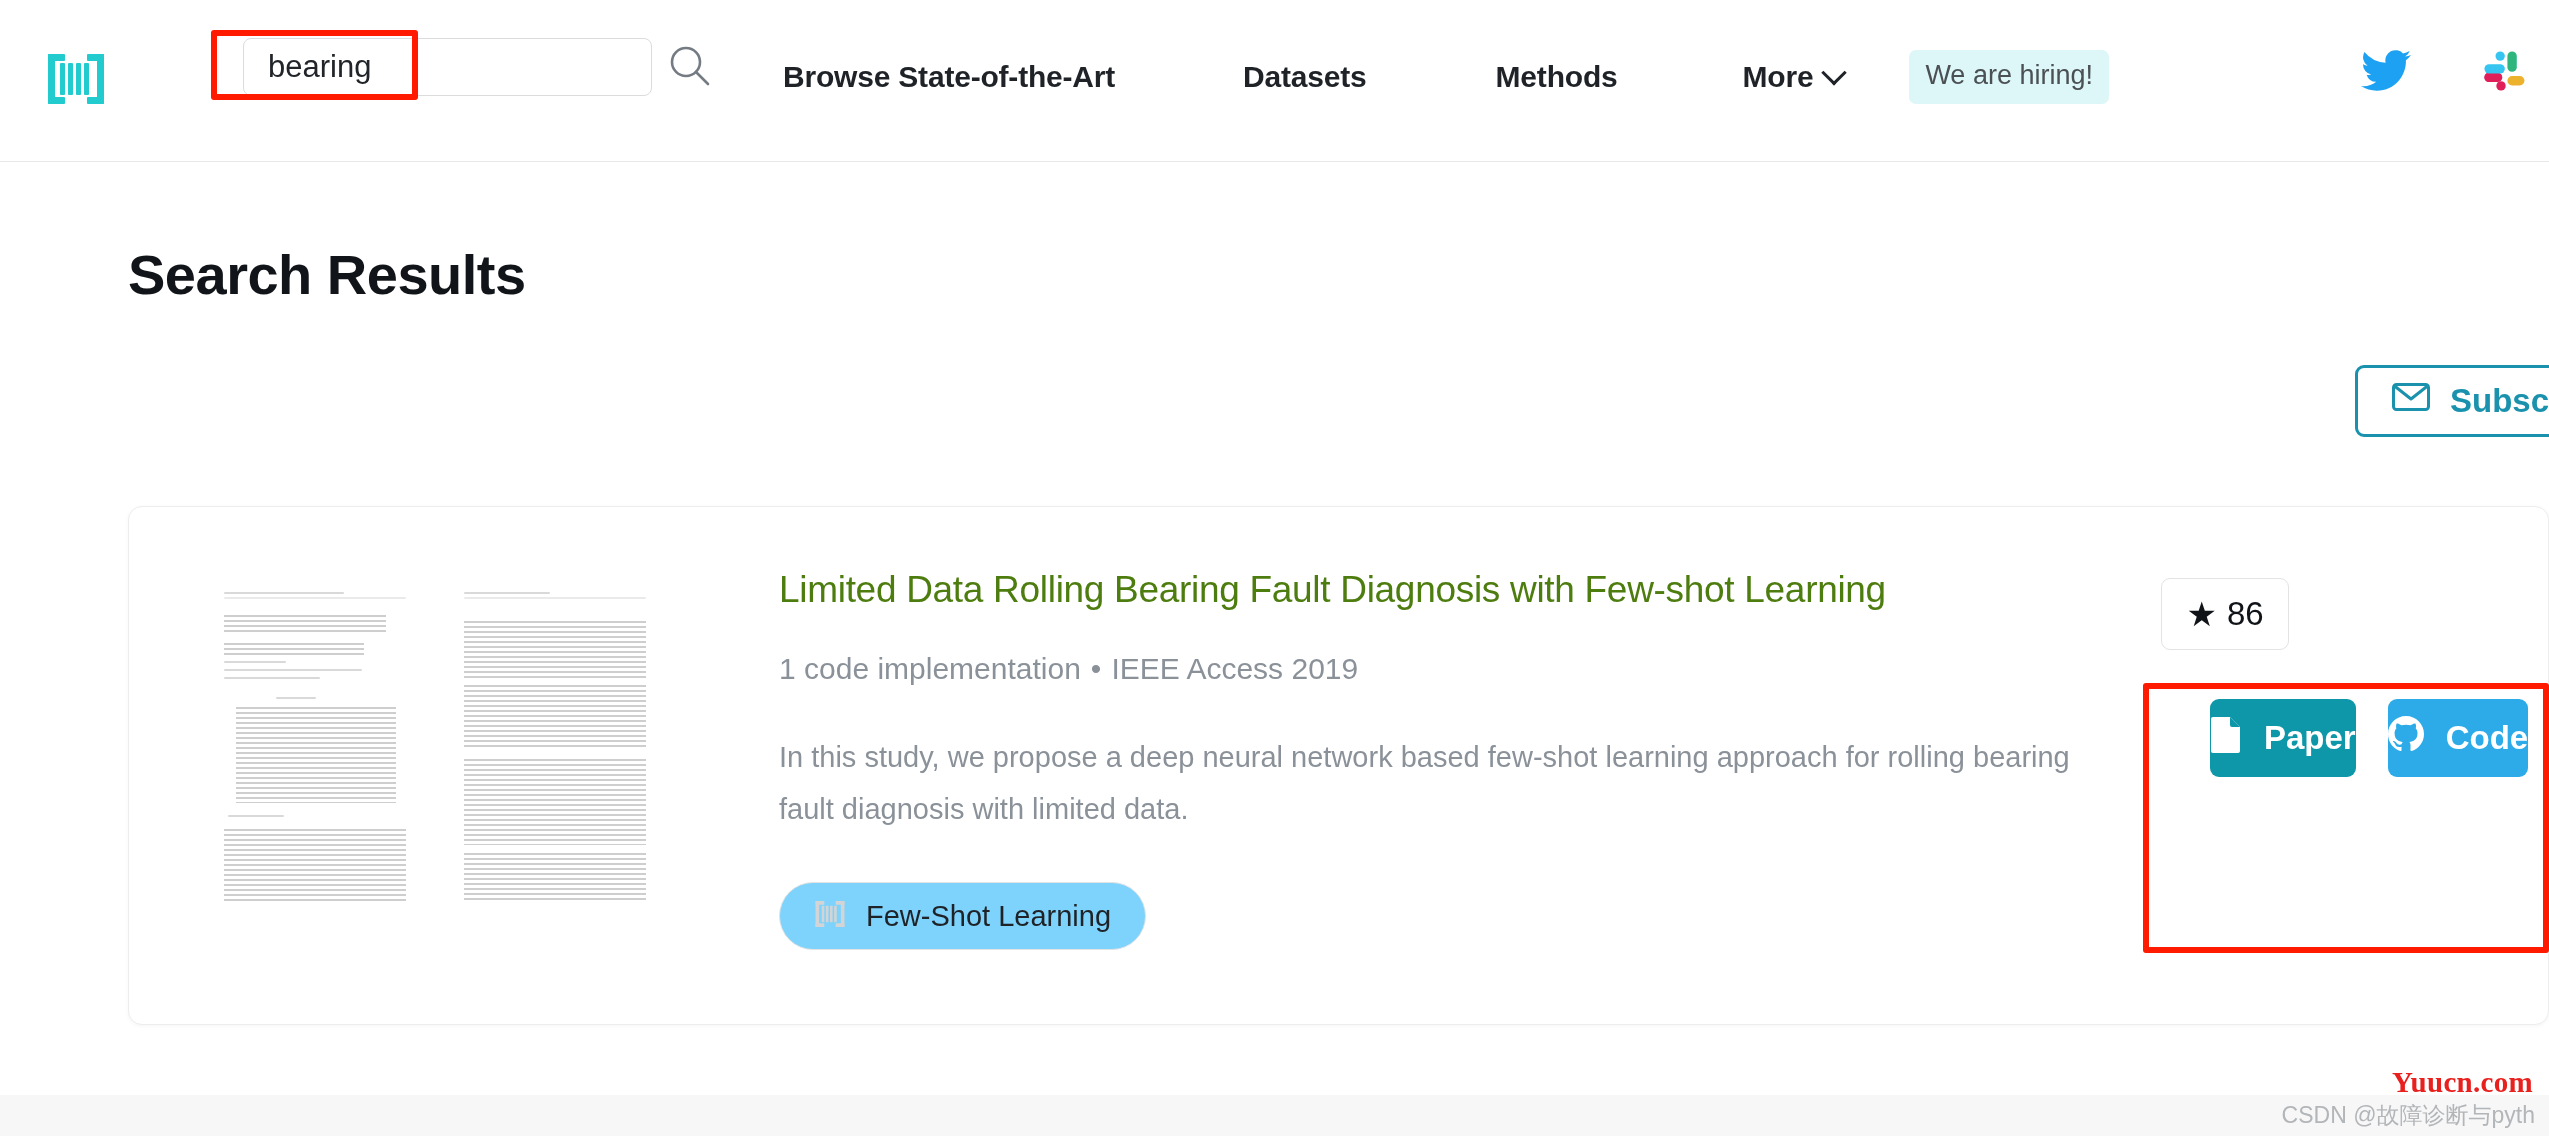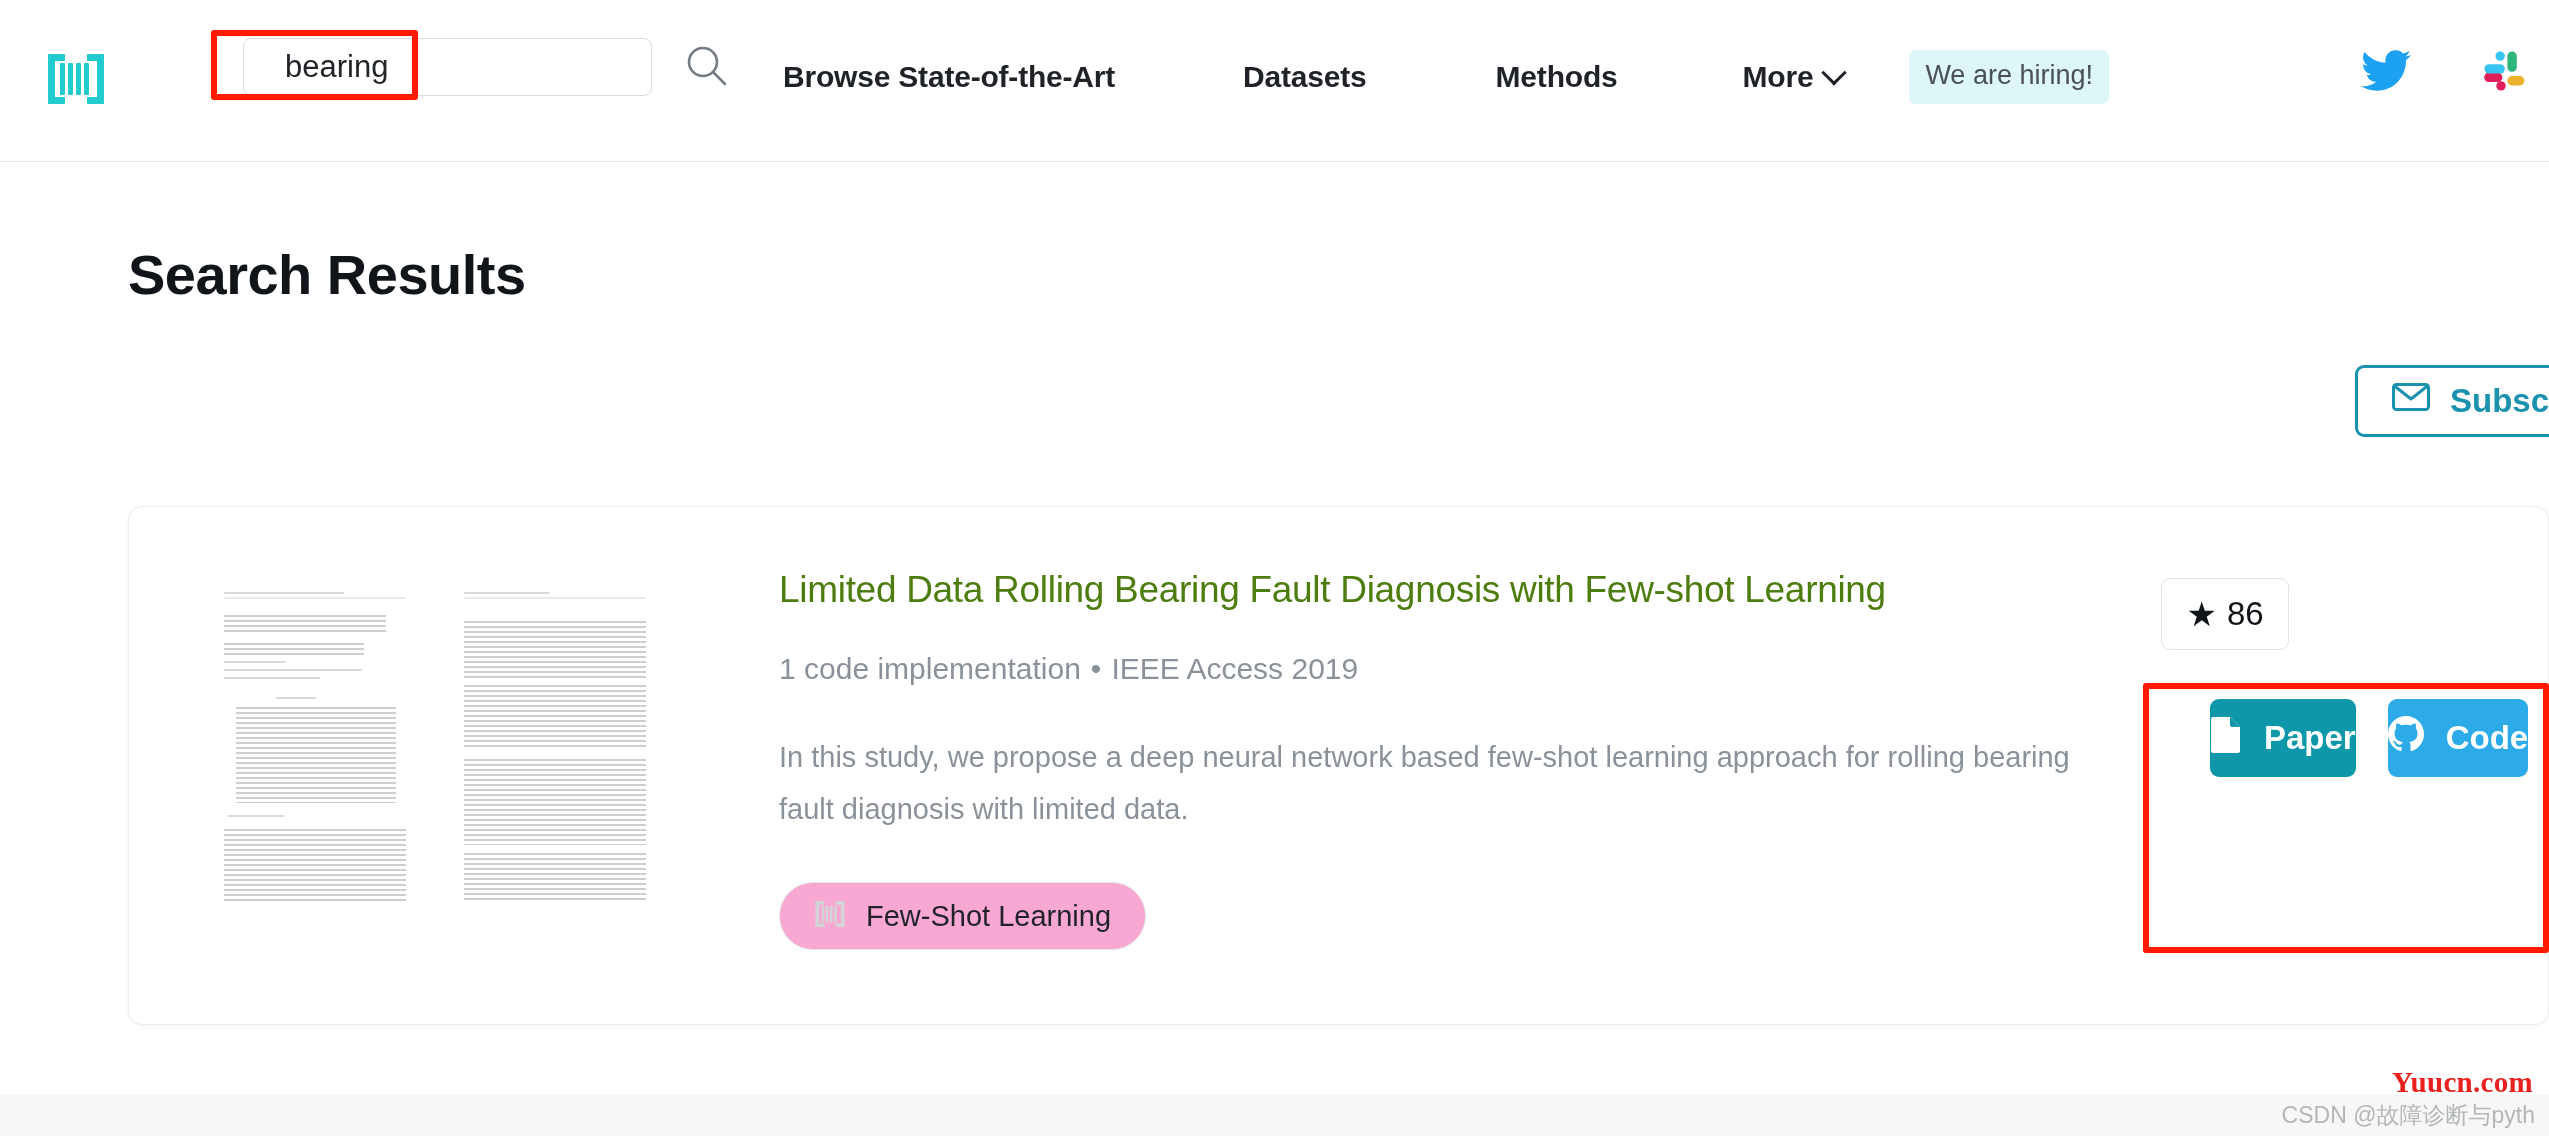--- a/index.html
+++ b/index.html
@@ -44,21 +44,20 @@
     position: absolute;
     left: 243px;
     top: 38px;
     width: 409px;
     height: 58px;
     border: 1.5px solid #dcdcdc;
     border-radius: 8px;
     background: #fff;
     display: flex;
     align-items: center;
-    padding-left: 17px;
   }
 
   .search-input {
     flex: 1;
     height: 100%;
     border: none;
     outline: none;
     background: transparent;
     font-family: "Liberation Sans", sans-serif;
     font-size: 31px;
@@ -260,21 +259,21 @@
     font-weight: 400;
   }
 
   .tag {
     position: absolute;
     left: 650px;
     top: 375px;
     height: 68px;
     border: 1px solid #e3e3e3;
     border-radius: 34px;
-    background: #f9a8d4;
+    background: #7dd3fc;
     display: flex;
     align-items: center;
     gap: 20px;
     padding: 0 34px;
     cursor: pointer;
   }
   .tag-label {
     font-size: 29px;
     color: #1f2328;
     font-weight: 400;

